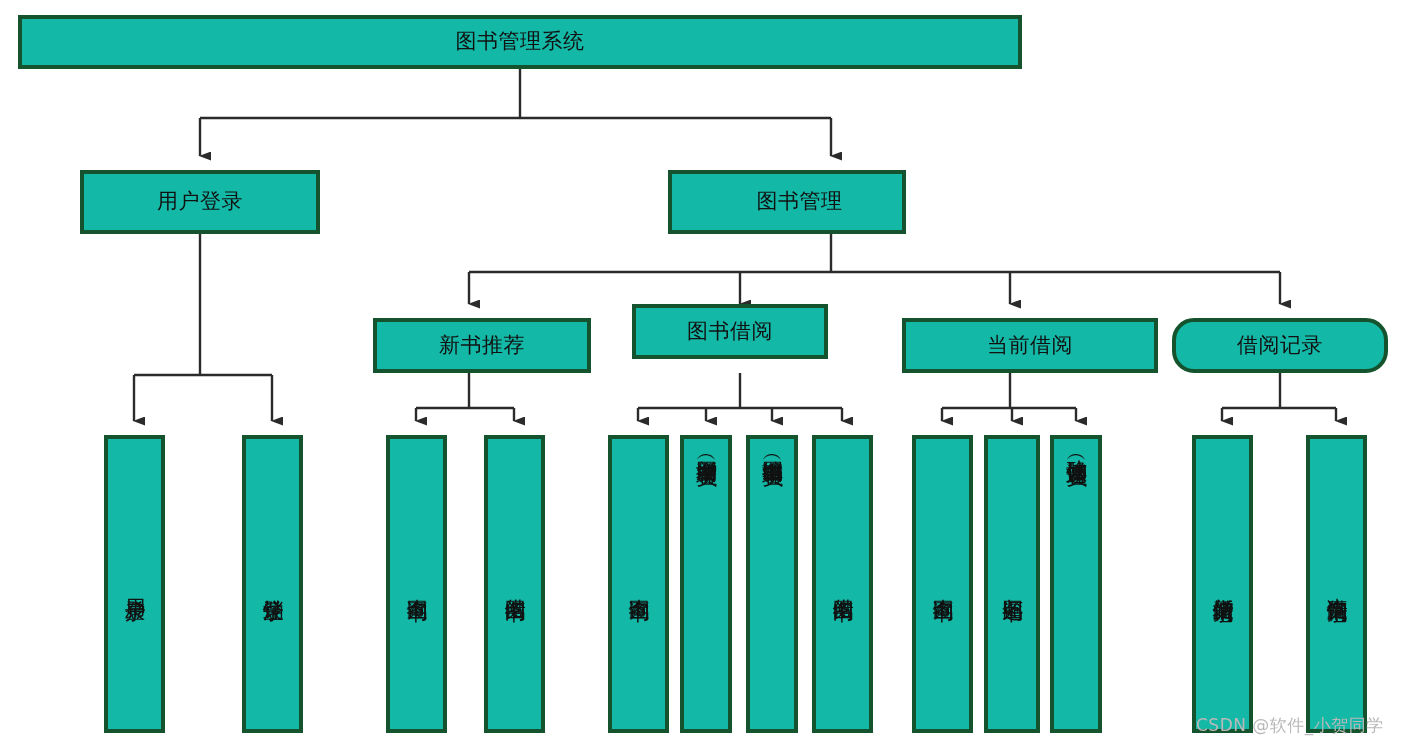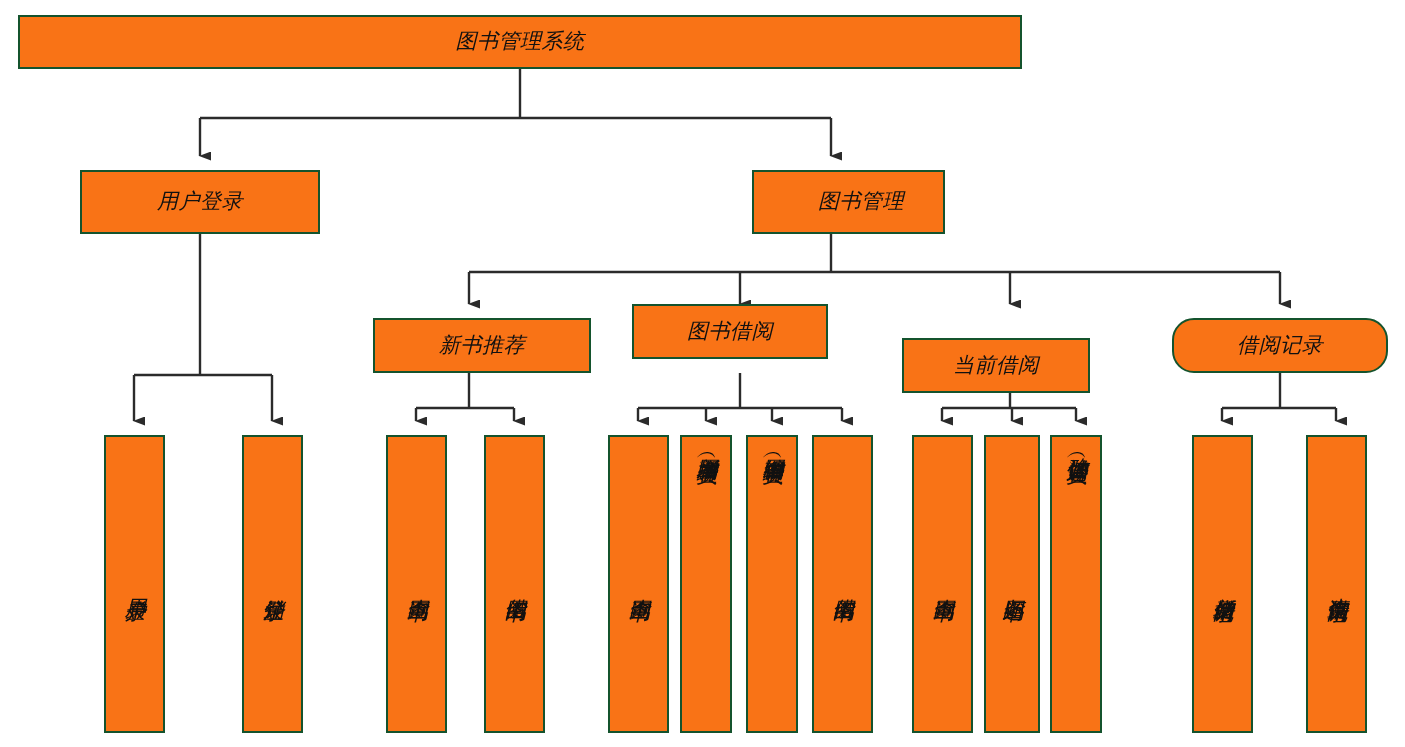--- a/index.html
+++ b/index.html
@@ -17,27 +17,26 @@
   #diagram-root {
     position: absolute;
     left: 0;
     top: 0;
     width: 1405px;
     height: 747px;
   }
   .node-box {
     position: absolute;
     box-sizing: border-box;
-    border: 2px solid #14532d;
-    background: #f97316;
+    border: 4px solid #14532d;
+    background: #14b8a6;
     display: flex;
     align-items: center;
     justify-content: center;
     color: #111111;
-    font-style: italic;
   }
   .node-box.horizontal .node-label {
     writing-mode: horizontal-tb;
     font-size: 21px;
     line-height: 1.1;
     letter-spacing: 0.5px;
     white-space: nowrap;
   }
   .node-box.vertical {
     align-items: flex-start;
@@ -137,31 +136,31 @@
     <path class="conn-line" marker-end="url(#arrowhead)" d="M 1336 408 L 1336 421"></path>
   </svg>
 
   <div class="node-box horizontal" style="left:18px; top:15px; width:1004px; height:54px;">
     <span class="node-label">图书管理系统</span>
   </div>
 
   <div class="node-box horizontal" style="left:80px; top:170px; width:240px; height:64px;">
     <span class="node-label">用户登录</span>
   </div>
-  <div class="node-box horizontal" style="left:752px; top:170px; width:193px; height:64px;padding-left:25px;">
+  <div class="node-box horizontal" style="left:668px; top:170px; width:238px; height:64px;padding-left:25px;">
     <span class="node-label">图书管理</span>
   </div>
 
   <div class="node-box horizontal" style="left:360px; top:318px; width:218px; height:55px;margin-left:13px;">
     <span class="node-label">新书推荐</span>
   </div>
   <div class="node-box horizontal" style="left:632px; top:304px; width:196px; height:55px;">
     <span class="node-label">图书借阅</span>
   </div>
-  <div class="node-box horizontal" style="left:902px; top:318px; width:188px; height:55px;margin-top:20px;">
+  <div class="node-box horizontal" style="left:902px; top:318px; width:256px; height:55px;">
     <span class="node-label">当前借阅</span>
   </div>
   <div class="node-box horizontal" style="left:1172px; top:318px; width:216px; height:55px;border-radius:22px;">
     <span class="node-label">借阅记录</span>
   </div>
 
   <div class="node-box vertical centered" style="left:104px; top:435px; width:61px; height:298px;">
     <span class="node-label">用户登录</span>
   </div>
   <div class="node-box vertical centered" style="left:242px; top:435px; width:61px; height:298px;">
@@ -194,14 +193,15 @@
   <div class="node-box vertical" style="left:1050px; top:435px; width:52px; height:298px;">
     <span class="node-label">确认归还（管理员）</span>
   </div>
   <div class="node-box vertical centered" style="left:1192px; top:435px; width:61px; height:298px;">
     <span class="node-label">新增借阅记录</span>
   </div>
   <div class="node-box vertical centered" style="left:1306px; top:435px; width:61px; height:298px;">
     <span class="node-label">查询借阅记录</span>
   </div>
 
+  <div class="watermark" style="left:1196px; top:714px;">CSDN @软件_小贺同学</div>
 
 </div>
 
 </body></html>

